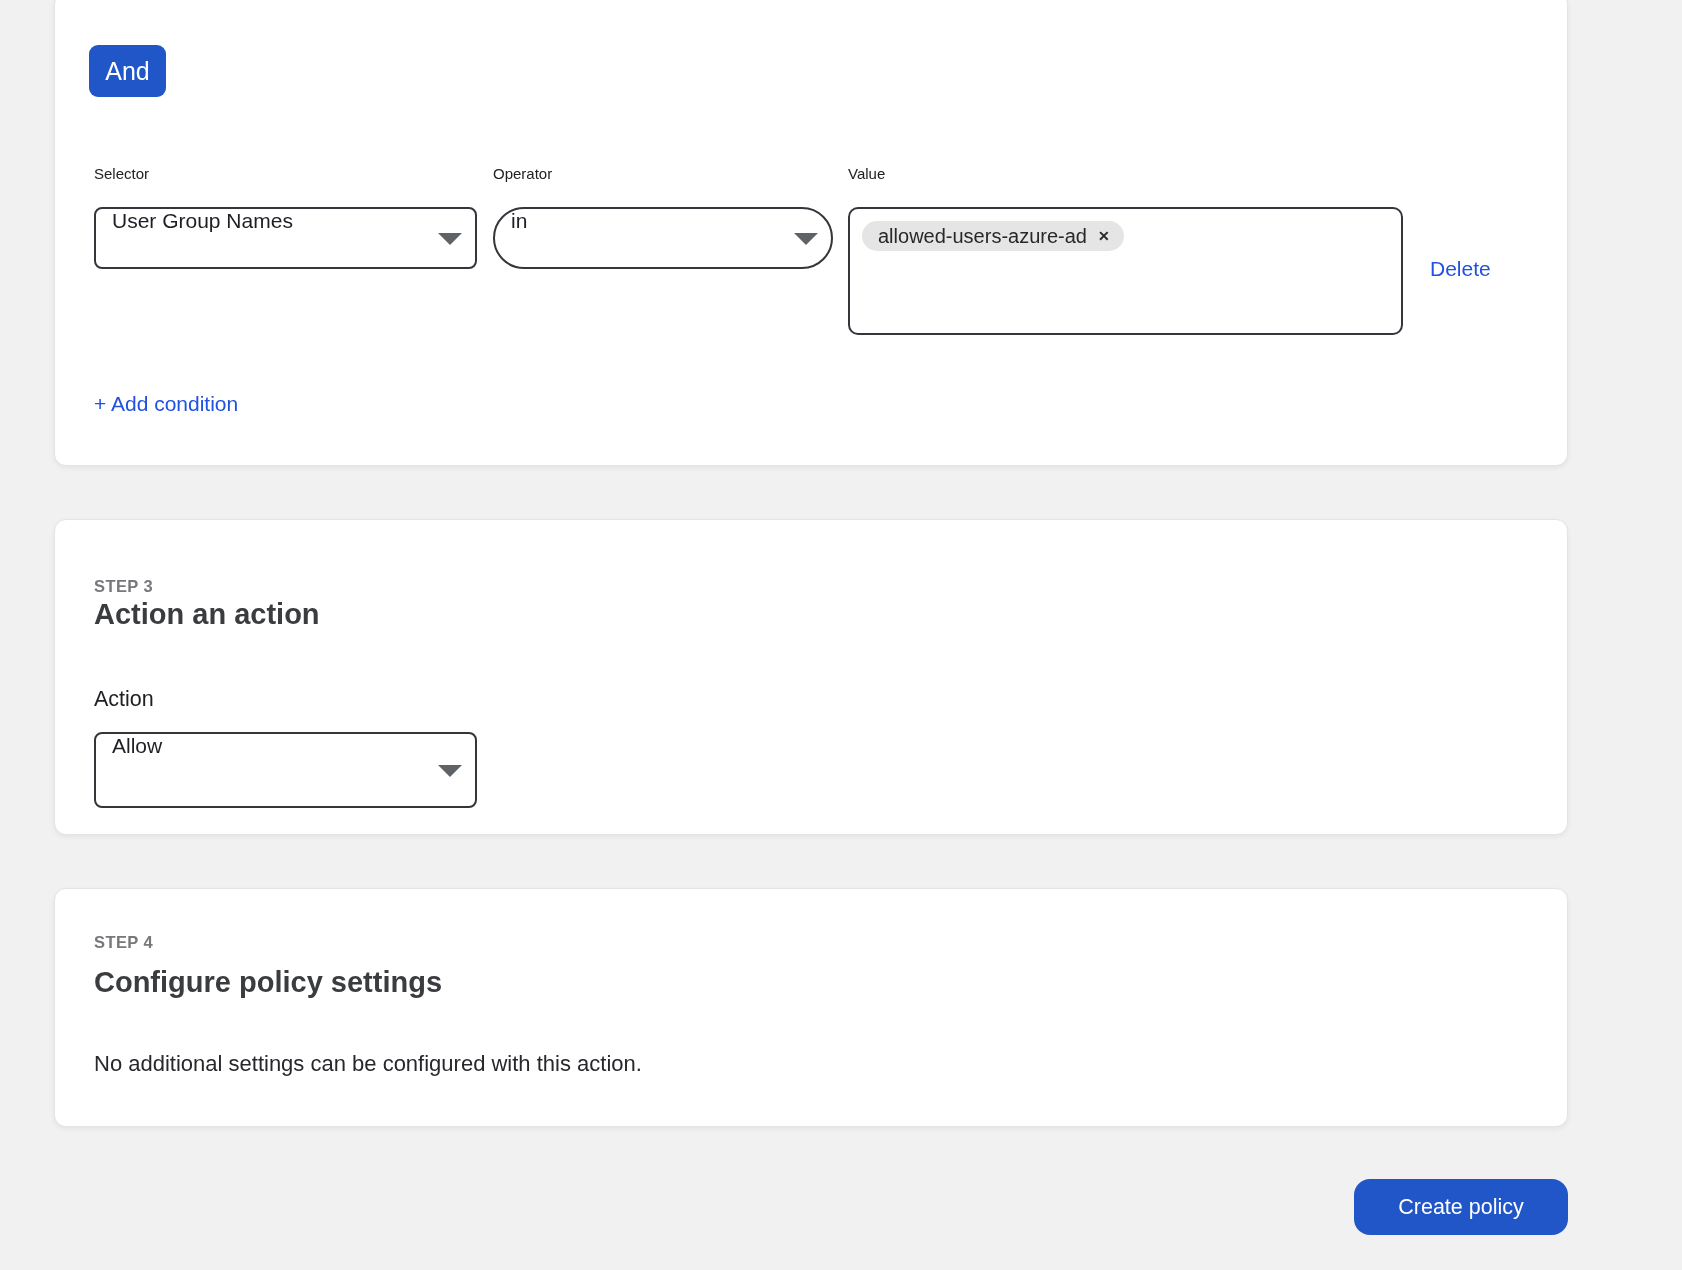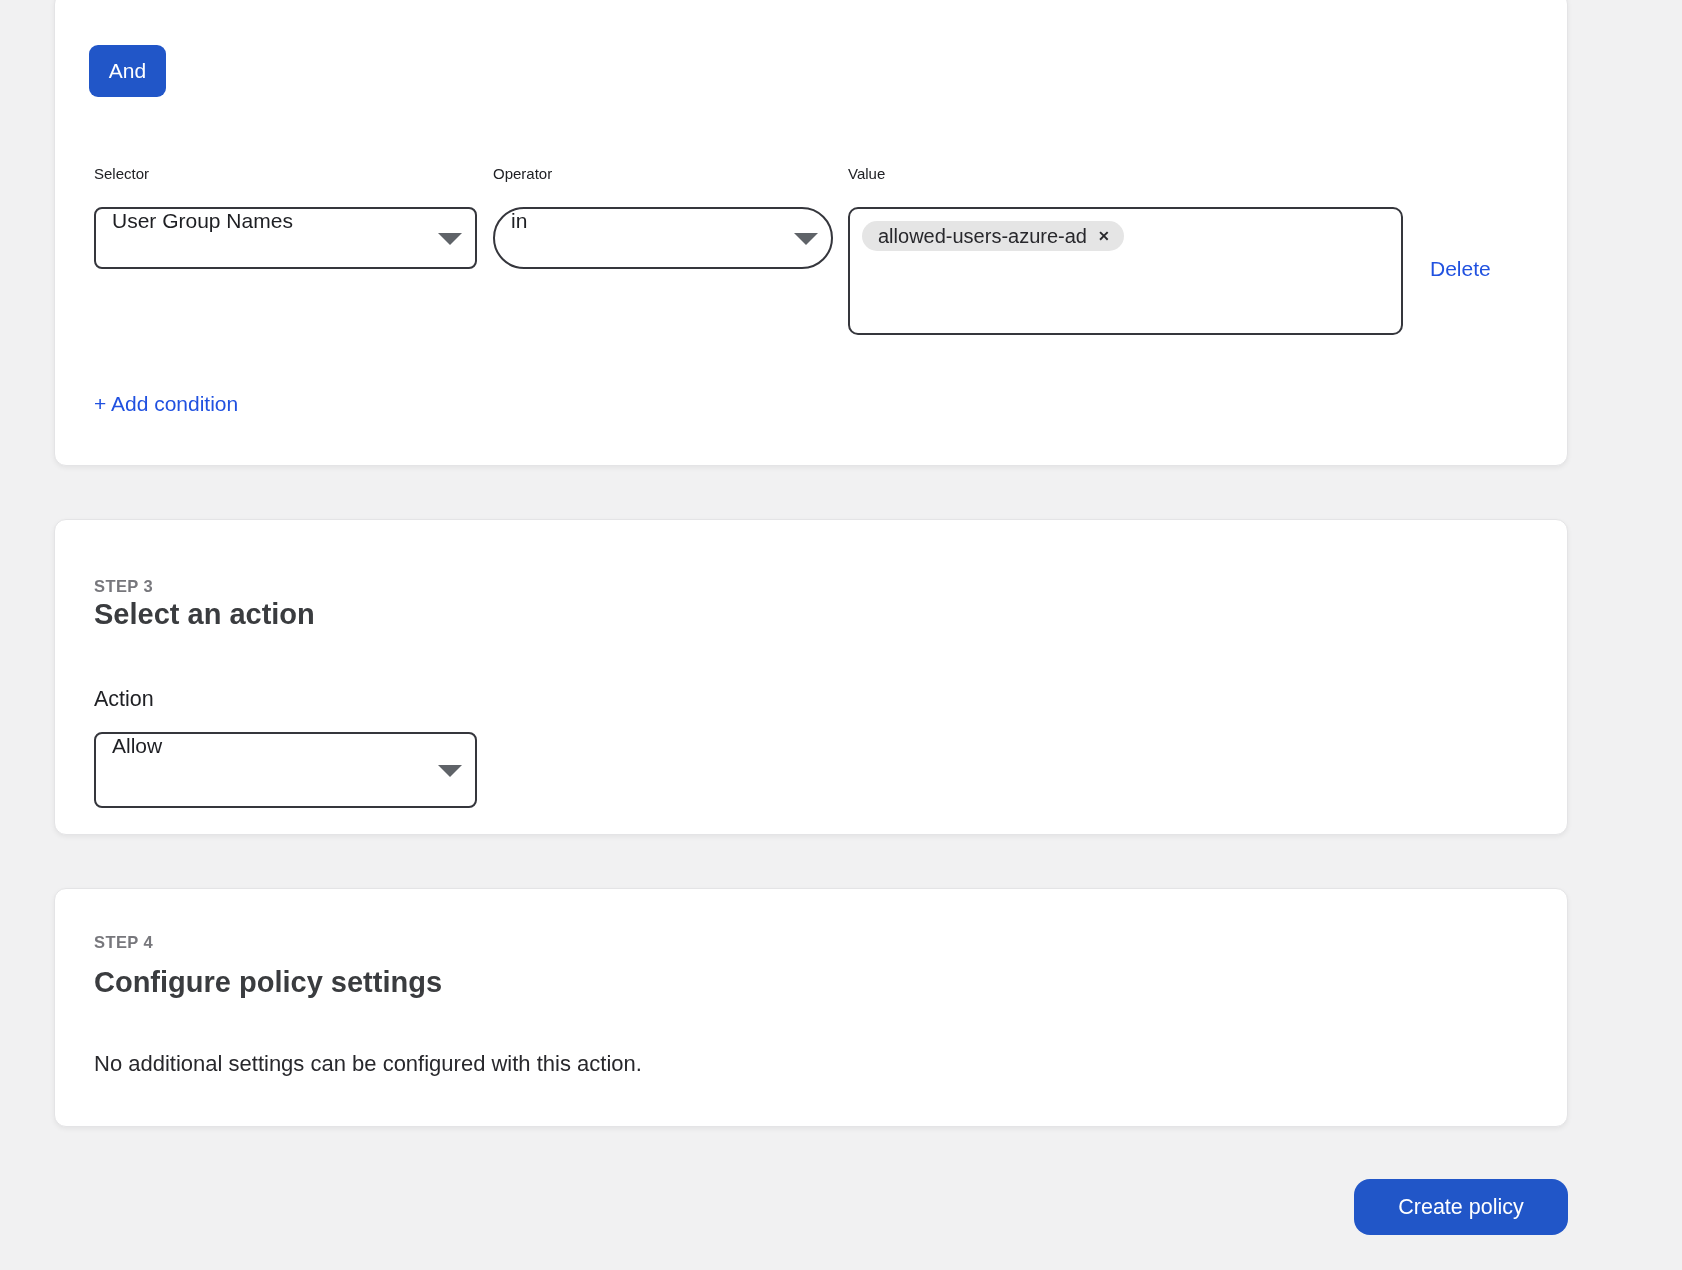--- a/index.html
+++ b/index.html
@@ -22,21 +22,21 @@
   #condition-card{top:-8px;height:474px;}
   #step3-card{top:519px;height:316px;}
   #step4-card{top:888px;height:239px;}
 
   .btn-blue{
     position:absolute;
     background:#2156c8;
     color:#ffffff;
     border:none;border-radius:9px;
     font-family:"Liberation Sans", sans-serif;
-    font-size:21px;
+    font-size:25px;
     display:flex;align-items:center;justify-content:center;
     cursor:pointer;
   }
   #and-button{left:89px;top:45px;width:77px;height:52px;}
   #create-policy-button{left:1354px;top:1179px;width:214px;height:56px;font-size:21.5px;border-radius:16px;}
 
   .field-label{
     position:absolute;top:161px;
     font-size:15px;color:#202125;line-height:26px;
   }
@@ -138,21 +138,21 @@
   </span>
 </div>
 
 <a class="link" id="delete-link">Delete</a>
 
 <a class="link" id="add-condition-link">+ Add condition</a>
 
 <div class="card" id="step3-card"></div>
 
 <div class="step-label" id="step3-label">STEP 3</div>
-<div class="step-title" id="step3-title">Select an action</div>
+<div class="step-title" id="step3-title">Action an action</div>
 <div id="action-label">Action</div>
 
 <div class="select" id="action-select">
   <span>Allow</span>
   <span class="caret"></span>
 </div>
 
 <div class="card" id="step4-card"></div>
 
 <div class="step-label" id="step4-label">STEP 4</div>

